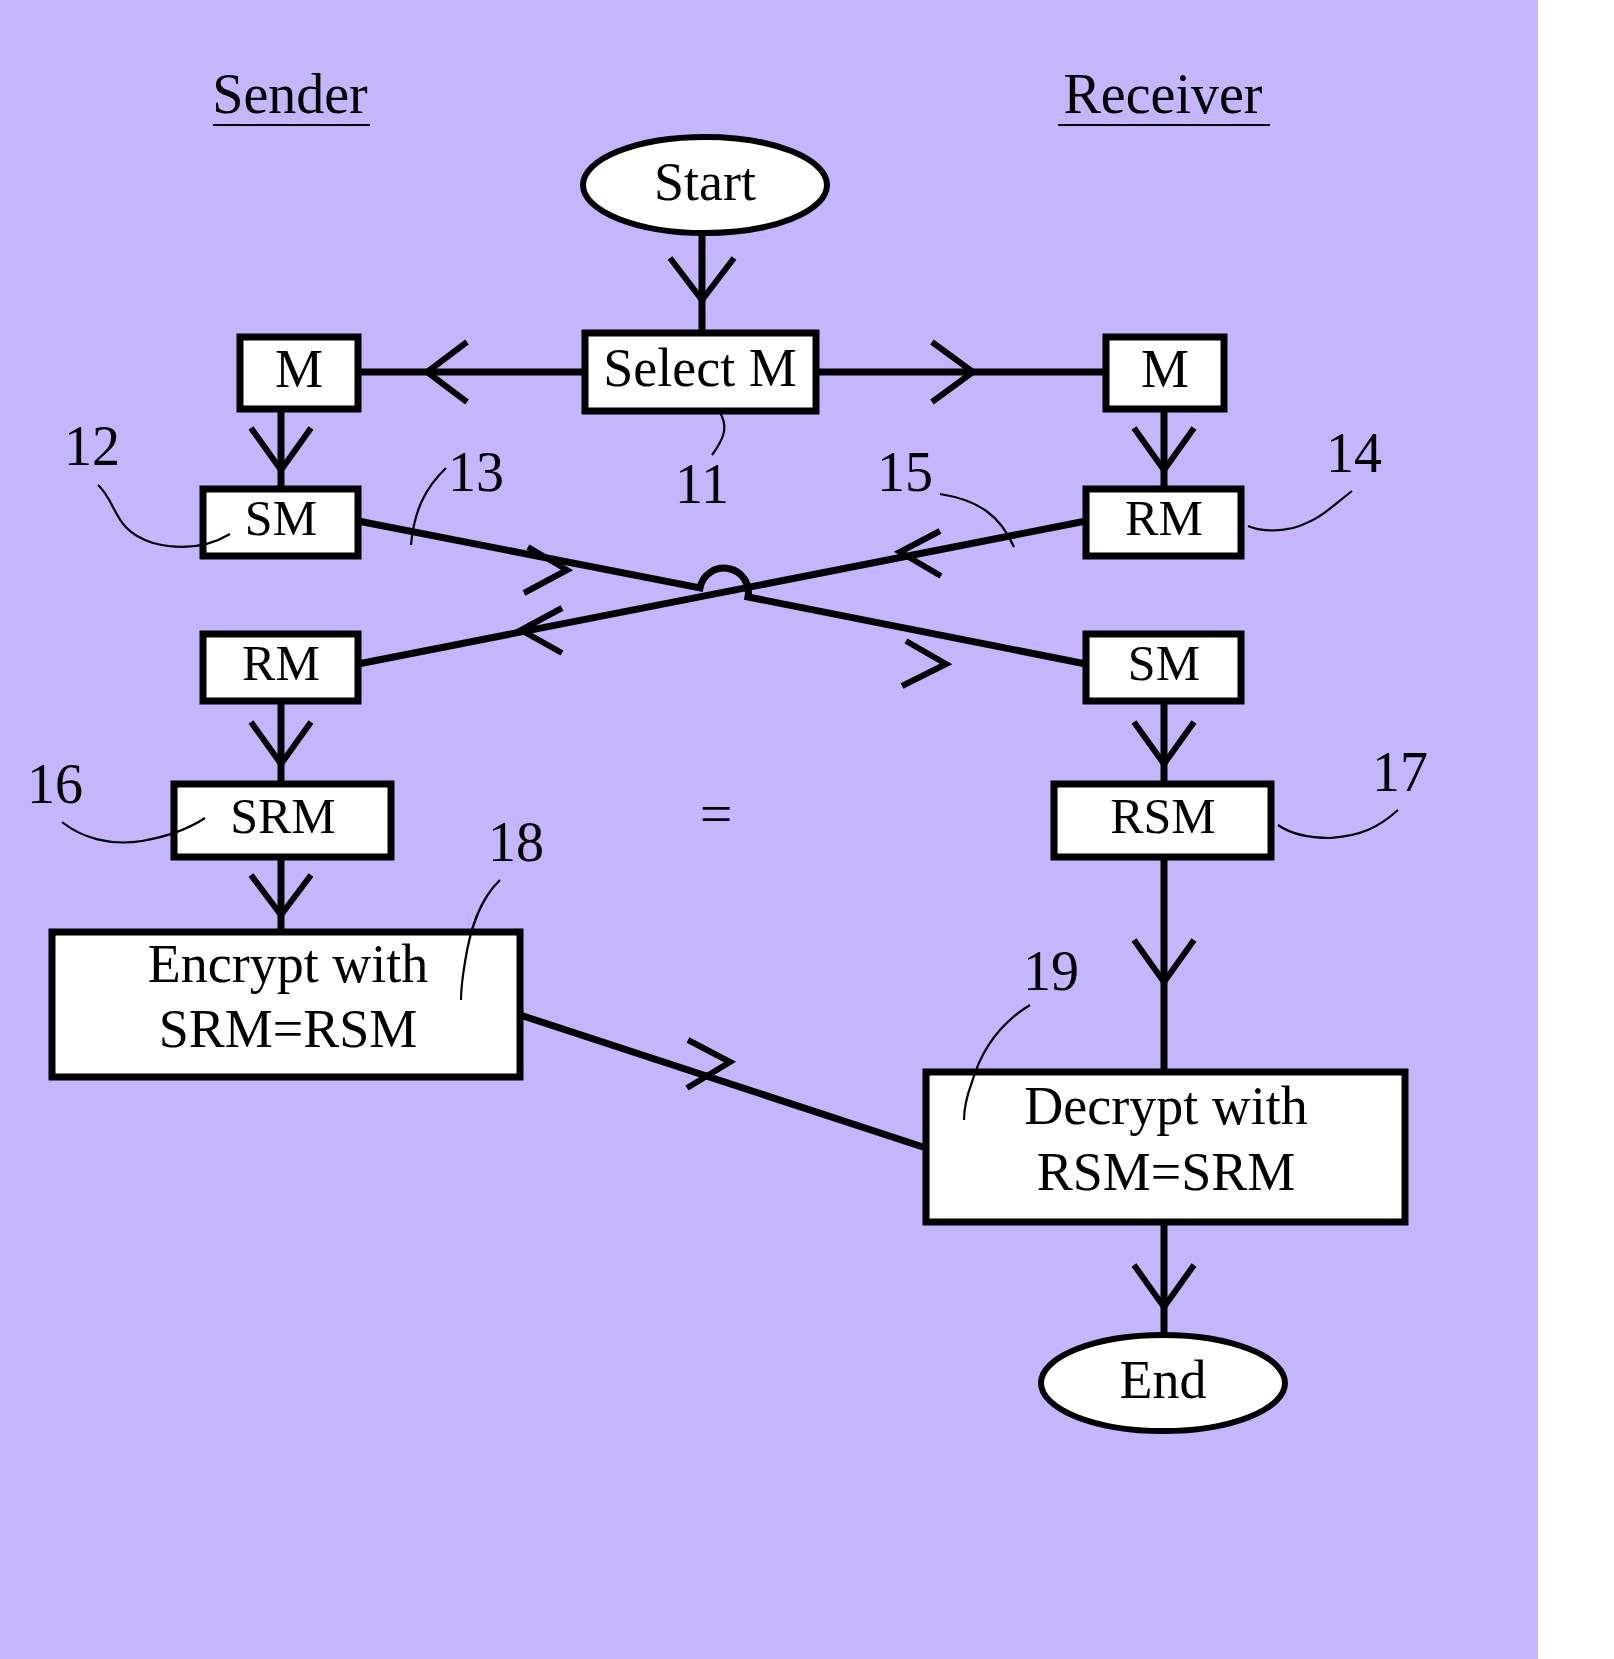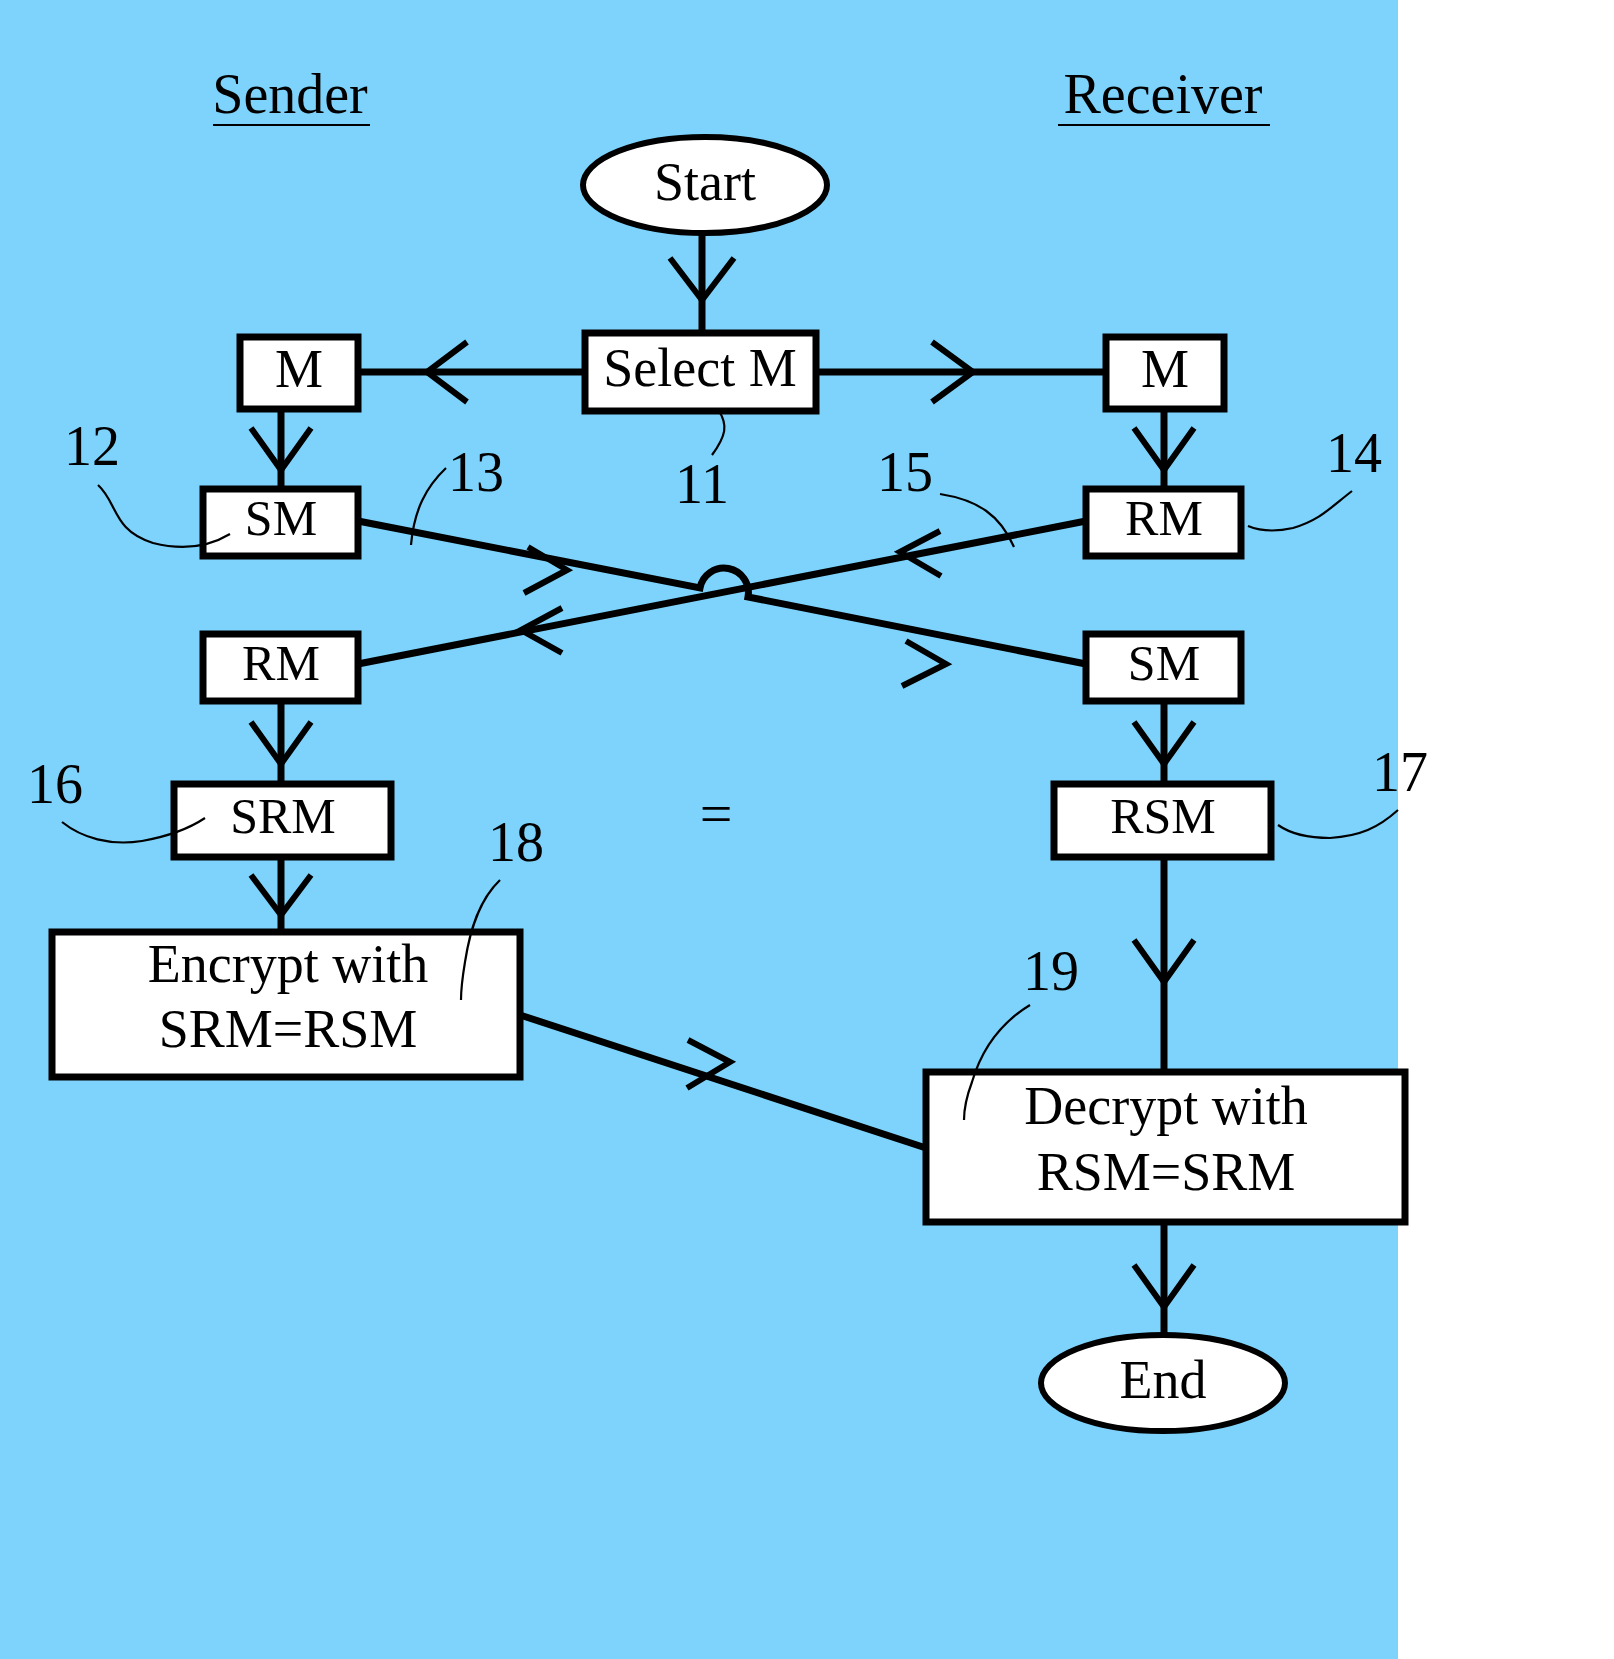--- a/index.html
+++ b/index.html
@@ -8,23 +8,23 @@
     background: #ffffff;
   }
   body {
     width: 1614px;
     height: 1659px;
     overflow: hidden;
     font-family: "Liberation Serif", "DejaVu Serif", serif;
   }
   #figure-root {
     position: relative;
-    width: 1398px;
+    width: 1538px;
     height: 1659px;
-    background: #7dd3fc;
+    background: #c4b5fd;
   }
   svg#diagram {
     display: block;
     width: 1614px;
     height: 1659px;
   }
   .node-box {
     fill: #ffffff;
     stroke: #000000;
     stroke-width: 7;

